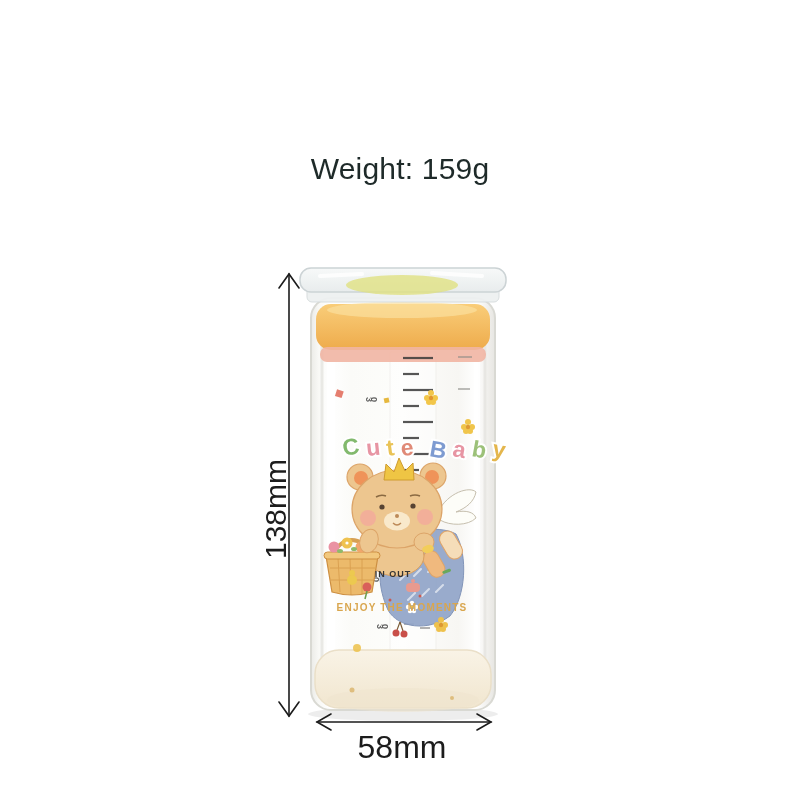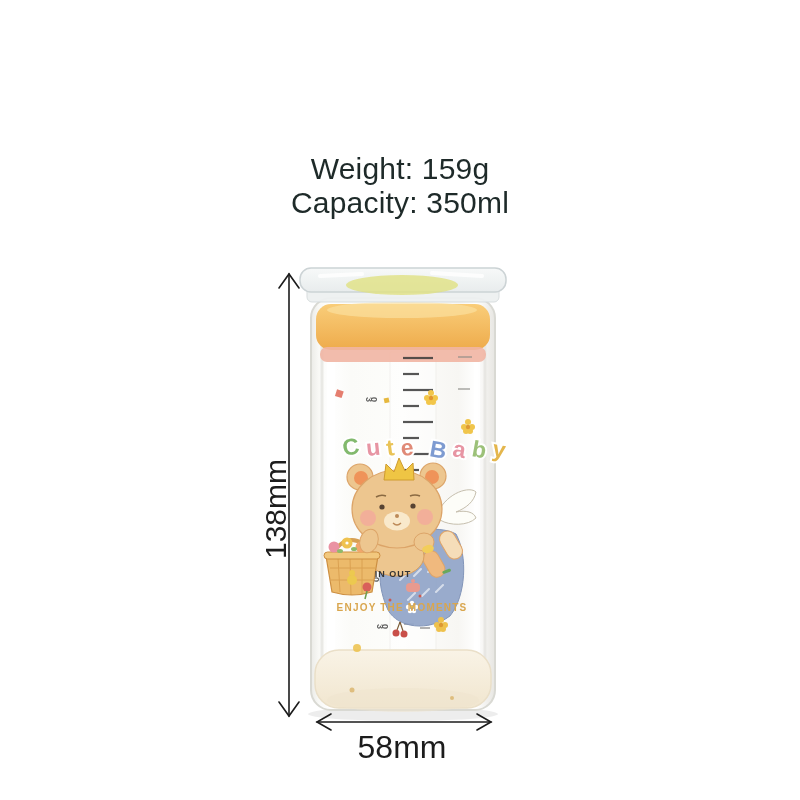--- a/index.html
+++ b/index.html
@@ -12,21 +12,20 @@
             font-family:"Liberation Sans",sans-serif;}
   .dim-text{fill:#1c1c1c;}
 </style>
 </head>
 <body>
 
 <div class="stage">
 
   <div class="spec-block">
     <div>Weight: 159g</div>
-    <div>Capacity: 350ml</div>
   </div>
 
   <svg class="scene" viewBox="0 0 800 800">
     <defs>
       <linearGradient id="gGlass" x1="0" y1="0" x2="1" y2="0">
         <stop offset="0" stop-color="#ebebe7"></stop>
           <stop offset="0.04" stop-color="#f8f8f5"></stop>
         <stop offset="0.10" stop-color="#ffffff"></stop>
           <stop offset="0.22" stop-color="#fbfbf8"></stop>
         <stop offset="0.5" stop-color="#fdfdfb"></stop>

